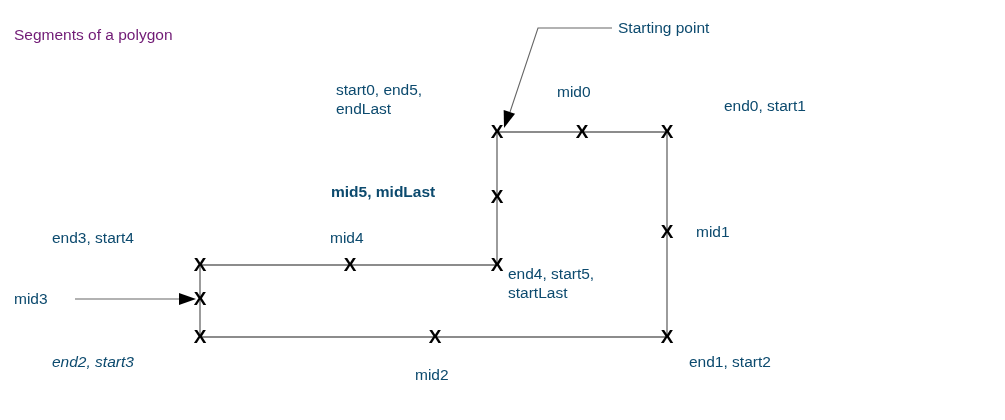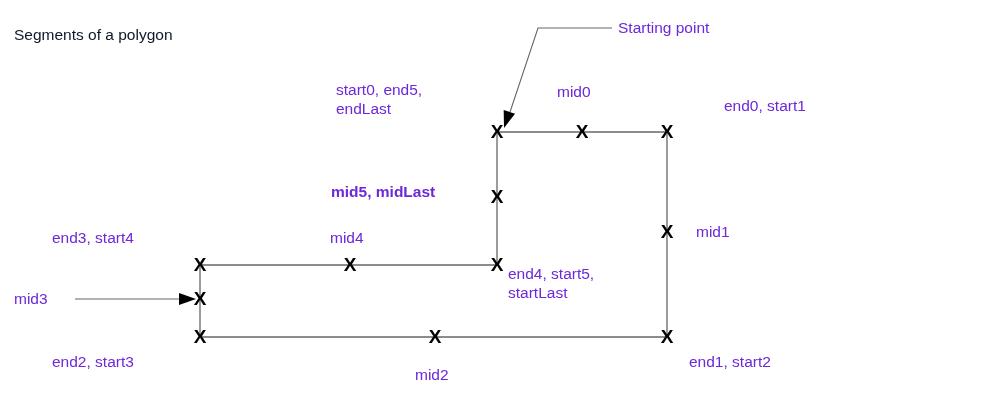--- a/index.html
+++ b/index.html
@@ -23,29 +23,29 @@
     left: 0;
     top: 0;
     width: 1005px;
     height: 420px;
   }
   .lbl {
     position: absolute;
     font-family: "Liberation Sans", sans-serif;
     font-size: 15.5px;
     line-height: 19px;
-    color: #6d28d9;
+    color: #0c4a6e;
     white-space: pre;
   }
   .title {
     position: absolute;
     font-family: "Liberation Sans", sans-serif;
     font-size: 15.5px;
     line-height: 19px;
-    color: #0f172a;
+    color: #701a75;
     white-space: pre;
   }
   .xmark {
     position: absolute;
     width: 20px;
     height: 20px;
     margin-left: -10px;
     margin-top: -10px;
     font-family: "Liberation Sans", sans-serif;
     font-size: 19px;
@@ -92,21 +92,21 @@
       <div class="xmark" style="left: 497px; top: 197px;">X</div>
     </div>
   <div id="label-layer">
       <div class="lbl" style="left: 336px; top: 80px;">start0, end5,
 endLast</div>
       <div class="lbl" style="left: 557px; top: 82px;">mid0</div>
       <div class="lbl" style="left: 692px; top: 96px; margin-left: 32px;">end0, start1</div>
       <div class="lbl" style="left: 688px; top: 222px; margin-left: 8px;">mid1</div>
       <div class="lbl" style="left: 689px; top: 352px;">end1, start2</div>
       <div class="lbl" style="left: 415px; top: 365px;">mid2</div>
-      <div class="lbl" style="left: 52px; top: 352px;">end2, start3</div>
+      <div class="lbl" style="left: 52px; top: 352px; font-style: italic;">end2, start3</div>
       <div class="lbl" style="left: 52px; top: 228px; text-align: right;">end3, start4</div>
       <div class="lbl" style="left: 330px; top: 228px;">mid4</div>
       <div class="lbl" style="left: 508px; top: 264px;">end4, start5,
 startLast</div>
       <div class="lbl" style="left: 331px; top: 182px; font-weight: bold;">mid5, midLast</div>
       <div class="lbl" style="left: 14px; top: 289px;">mid3</div>
       <div class="lbl" style="left: 618px; top: 18px;">Starting point</div>
     </div>
 
 </div>

